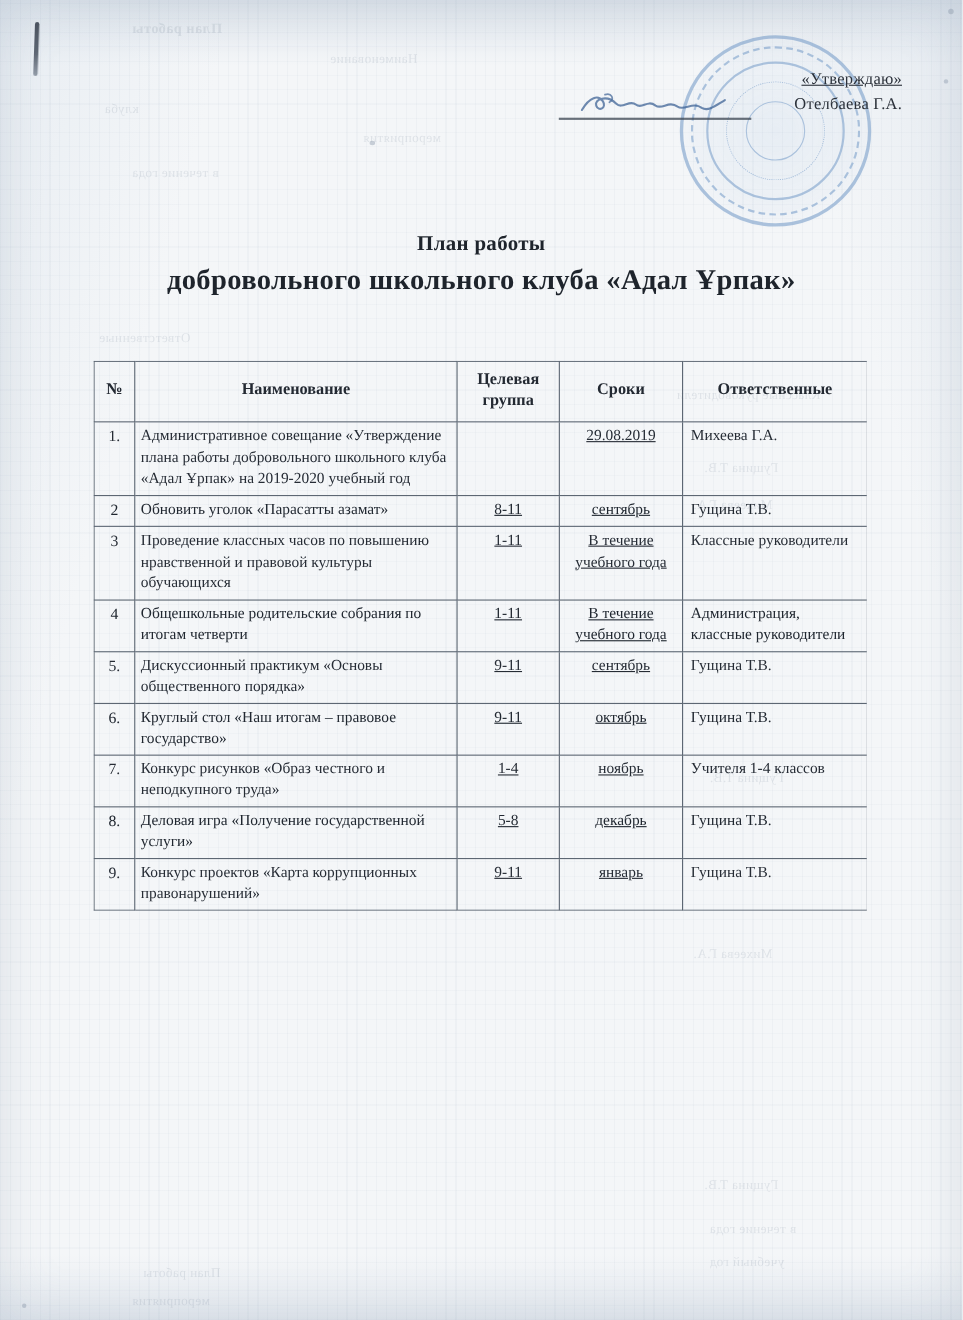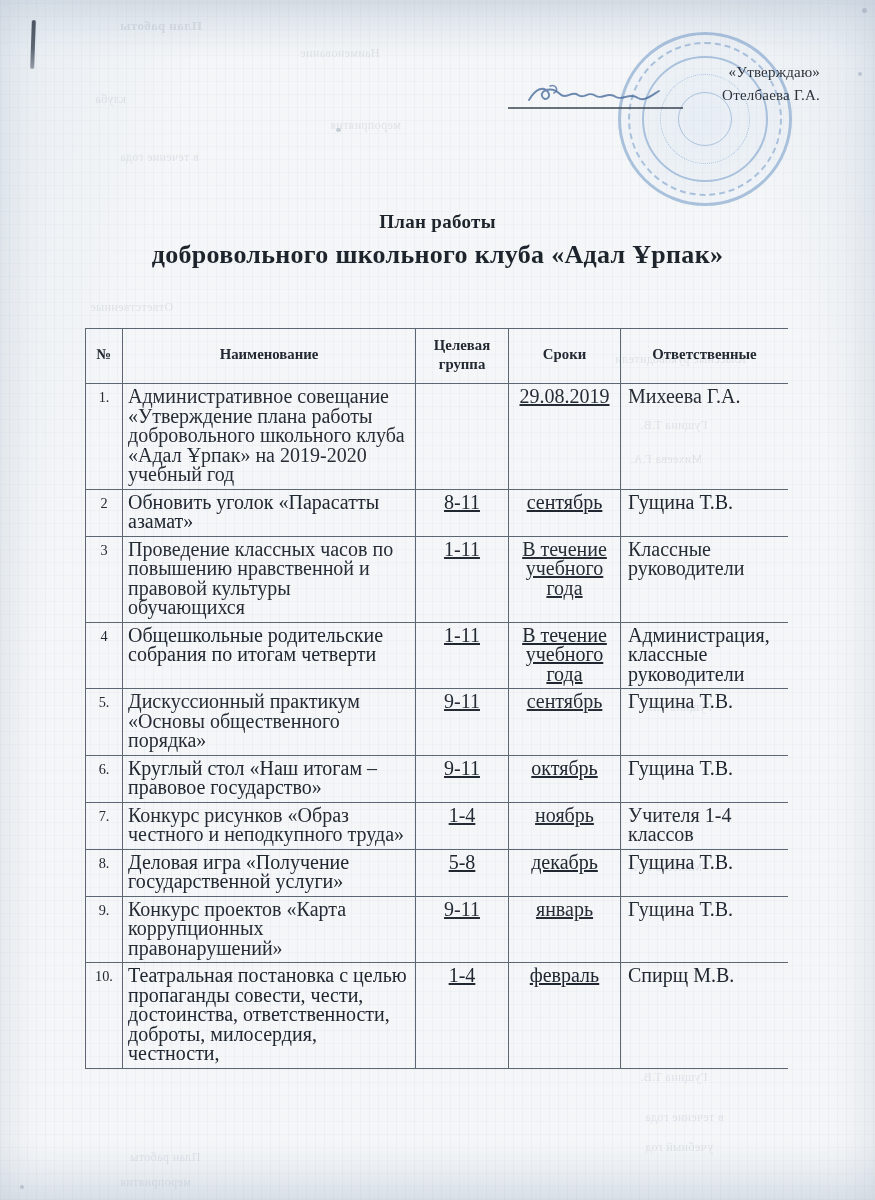--- a/index.html
+++ b/index.html
@@ -81,21 +81,21 @@
 
   
   #approval{
     position:absolute;left:520px;top:60px;width:300px;
     text-align:right;
     color:#2b313a;
     font-size:15px;
     line-height:25px;
     letter-spacing:.2px;
   }
-  #approval .ln{display:block;white-space:nowrap;filter:blur(.12px);}
+  #approval .ln{display:block;white-space:nowrap;filter:blur(.12px);text-decoration:underline;}
   #sign-row{position:relative;height:26px;}
   #signature{
     position:absolute;left:6px;top:-3px;width:135px;height:24px;
     color:#3a5f93;
     font-family:"Liberation Serif", serif;
     font-style:italic;font-size:17px;
     opacity:.85;
   }
   #signature svg{display:block;}
   #sign-rule{
@@ -131,21 +131,21 @@
   }
   col.c-num{width:37px;}
   col.c-name{width:293px;}
   col.c-group{width:93px;}
   col.c-term{width:112px;}
   col.c-resp{width:168px;}
 
   th,td{
     border:1px solid #5d6773;
     padding:3px 5px 4px;
-    font-size:20px;
+    font-size:14px;
     line-height:19.5px;
     vertical-align:top;
   }
   thead th{
     font-weight:bold;
     text-align:center;
     vertical-align:middle;
     font-size:14.8px;
     padding:5px 4px 7px;
     height:42px;
@@ -303,25 +303,18 @@
             <td class="term">декабрь</td>
             <td class="resp">Гущина Т.В.</td>
           </tr>
           <tr>
             <td class="num">9.</td>
             <td class="name">Конкурс проектов «Карта коррупционных правонарушений»</td>
             <td class="group">9-11</td>
             <td class="term">январь</td>
             <td class="resp">Гущина Т.В.</td>
           </tr>
-          <tr>
-            <td class="num">10.</td>
-            <td class="name">Театральная постановка с целью пропаганды совести, чести, достоинства, ответственности, доброты, милосердия, честности,</td>
-            <td class="group">1-4</td>
-            <td class="term">февраль</td>
-            <td class="resp">Спирщ М.В.</td>
-          </tr>
         </tbody>
     </table>
   </div>
 
   <div id="vignette"></div>
 </div>
 
 </body></html>

